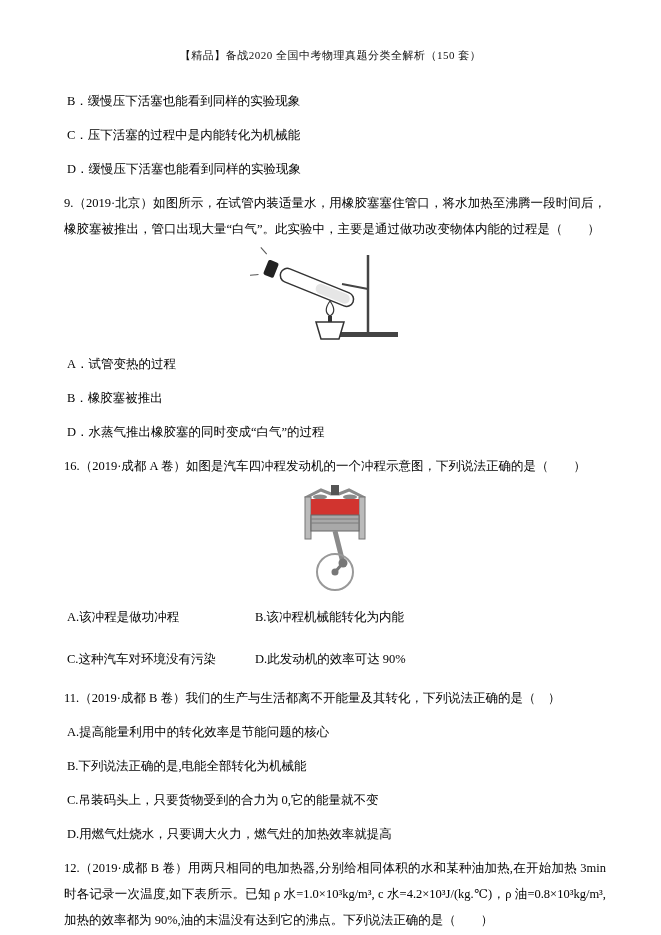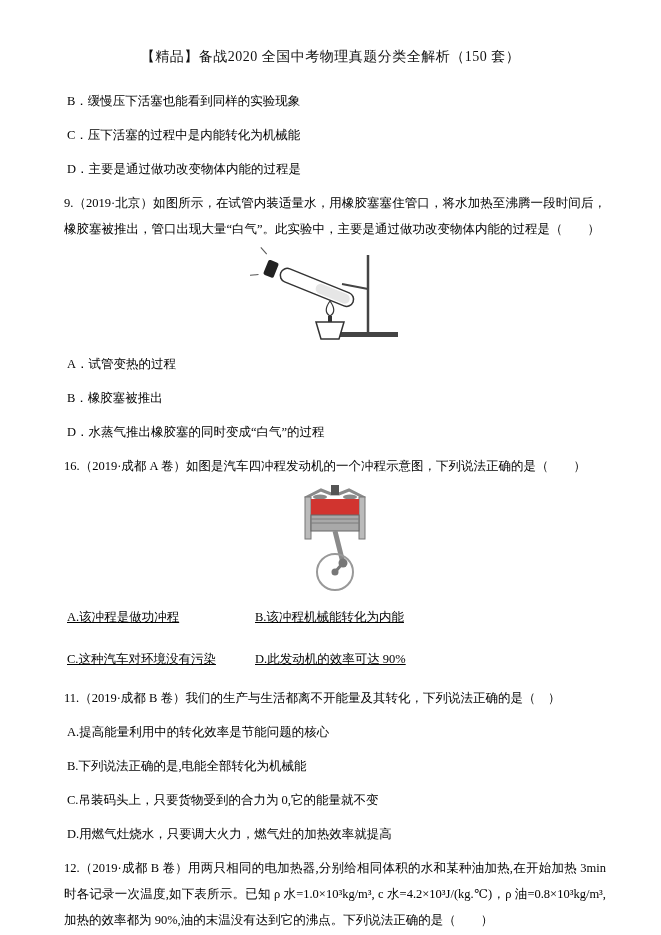--- a/index.html
+++ b/index.html
@@ -12,41 +12,41 @@
     color: #000;
     font-family: "Liberation Serif", "DejaVu Serif", serif;
     overflow: hidden;
   }
   .header-title {
     position: absolute;
     top: 48px;
     left: 0;
     width: 100%;
     text-align: center;
-    font-size: 14px;
+    font-size: 11px;
     letter-spacing: 0.5px;
     color: #111;
   }
   .content {
     position: absolute;
     top: 80px;
     left: 59px;
     width: 552px;
     font-size: 12.5px;
     line-height: 26px;
   }
   .line { margin: 8px; }
   .stem { margin: 5px; text-align: justify; }
   .figure {
     text-align: center;
     margin: 2px 0;
   }
   .fig9 { height: 96px; }
   .fig10 { height: 110px; }
-  .opt-row { display: flex; text-decoration: underline; }
+  .opt-row { display: flex; }
   .opt-row .col1 { width: 172px; }
   .qtable {
     border-collapse: collapse;
     margin: 6px 0 0 196px;
     font-size: 13px;
   }
   .qtable td {
     border: 1px solid #000;
     height: 26px;
     padding: 0 8px;
@@ -60,21 +60,21 @@
 <body>
 
 <div class="page">
 
   <div class="header-title">【精品】备战2020 全国中考物理真题分类全解析（150 套）</div>
 
   <div class="content">
 
     <p class="line">B．缓慢压下活塞也能看到同样的实验现象</p>
     <p class="line">C．压下活塞的过程中是内能转化为机械能</p>
-    <p class="line">D．主要是通过做功改变物体内能的过程是</p>
+    <p class="line">D．缓慢压下活塞也能看到同样的实验现象</p>
 
     <p class="stem">9.（2019·北京）如图所示，在试管内装适量水，用橡胶塞塞住管口，将水加热至沸腾一段时间后，橡胶塞被推出，管口出现大量“白气”。此实验中，主要是通过做功改变物体内能的过程是（　　）</p>
 
     <div class="figure fig9">
       <svg width="170" height="96" viewBox="0 0 170 96">
 
         <line x1="118" y1="8" x2="118" y2="86" stroke="#444" stroke-width="2.5"></line>
 
         <rect x="90" y="85" width="58" height="5" fill="#444"></rect>
 

